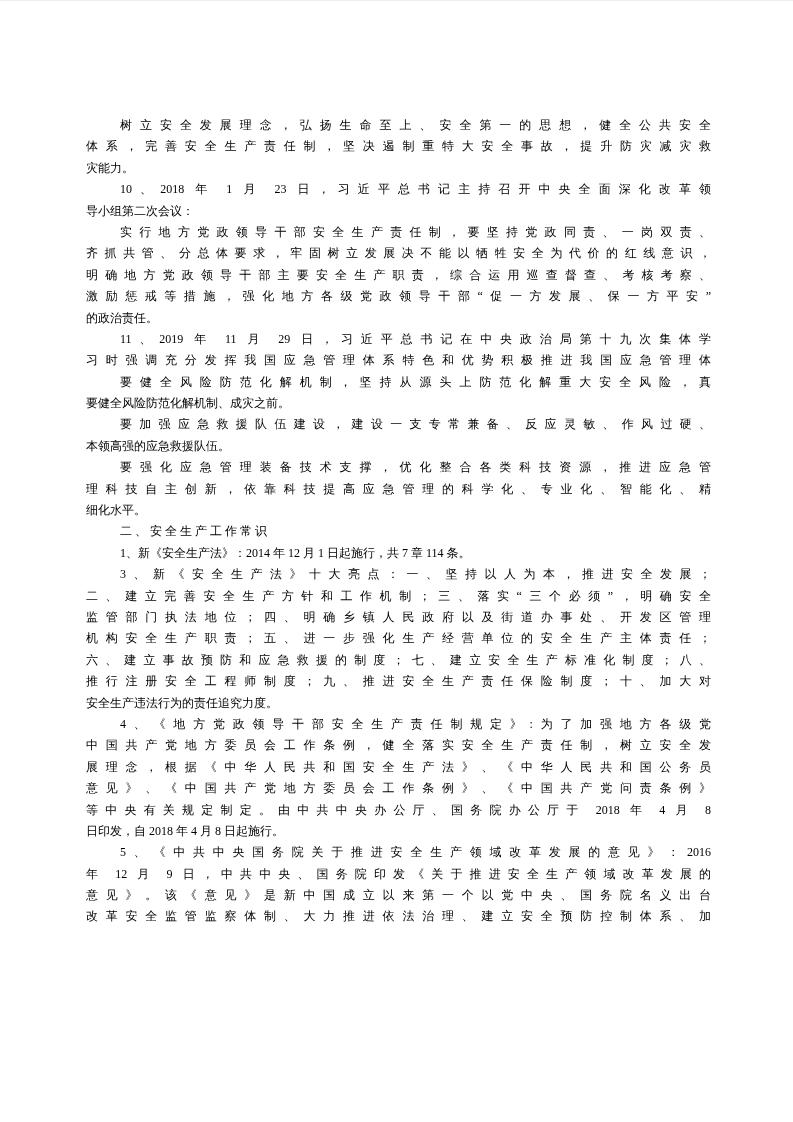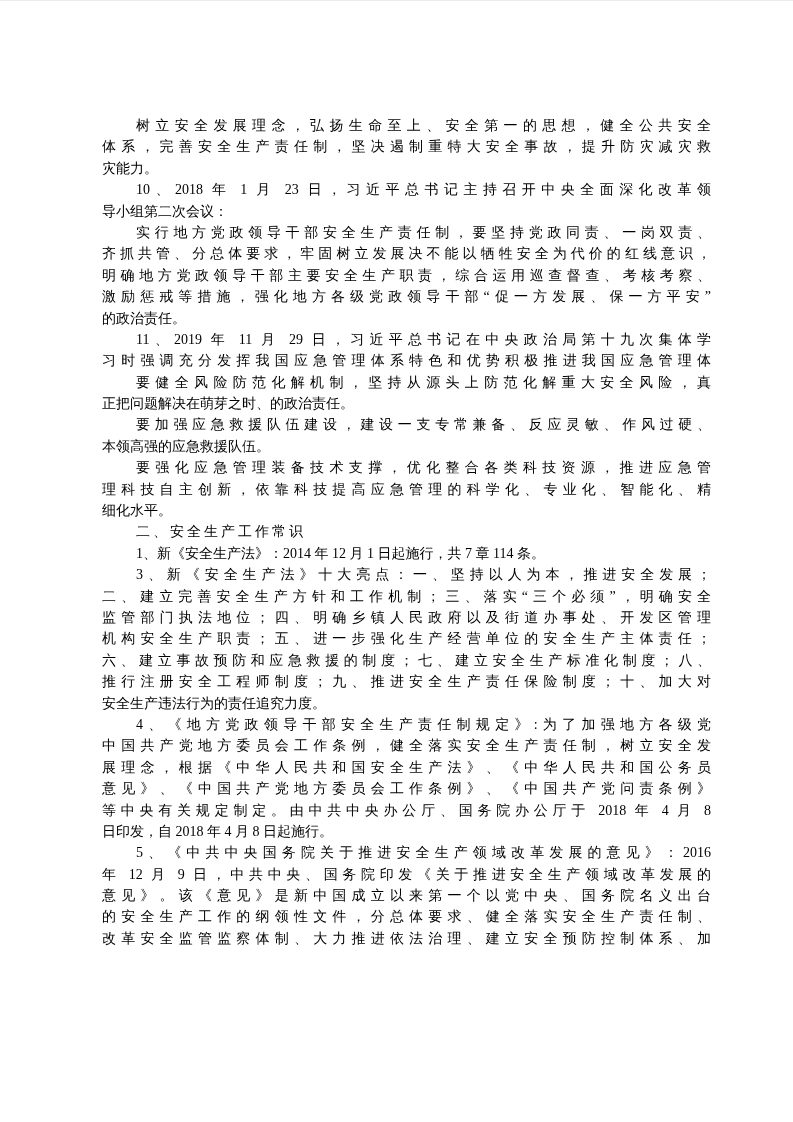--- a/index.html
+++ b/index.html
@@ -17,29 +17,28 @@
     border-top: 1px solid #ededed;
     box-sizing: border-box;
   }
   .doc-page {
     position: absolute;
     left: 86px;
     top: 114px;
     width: 625px;
   }
   .line {
-    font-size: 14px;
+    font-size: 12px;
     line-height: 21.4px;
     height: 21.4px;
     color: var(--text-color, #000000);
     white-space: pre;
     overflow: hidden;
     text-align: justify;
     text-justify: inter-character;
-    margin-left: 16px;
   }
   .line.stretch {
     text-align-last: justify;
   }
   .line.indent {
     padding-left: 34px;
   }
   .line.heading {
     letter-spacing: 3px;
   }
@@ -57,21 +56,21 @@
     <div class="line indent stretch"><span class="seg">10、2018 年 1 月 23 日，习近平总书记主持召开中央全面深化改革领</span></div>
     <div class="line"><span class="seg">导小组第二次会议：</span></div>
     <div class="line indent stretch"><span class="seg">实行地方党政领导干部安全生产责任制，要坚持党政同责、一岗双责、</span></div>
     <div class="line stretch"><span class="seg">齐抓共管、分总体要求，牢固树立发展决不能以牺牲安全为代价的红线意识，</span></div>
     <div class="line stretch"><span class="seg">明确地方党政领导干部主要安全生产职责，综合运用巡查督查、考核考察、</span></div>
     <div class="line stretch"><span class="seg">激励惩戒等措施，强化地方各级党政领导干部“促一方发展、保一方平安”</span></div>
     <div class="line"><span class="seg">的政治责任。</span></div>
     <div class="line indent stretch"><span class="seg">11、2019 年 11 月 29 日，习近平总书记在中央政治局第十九次集体学</span></div>
     <div class="line stretch"><span class="seg">习时强调充分发挥我国应急管理体系特色和优势积极推进我国应急管理体</span></div>
     <div class="line indent stretch"><span class="seg">要健全风险防范化解机制，坚持从源头上防范化解重大安全风险，真</span></div>
-    <div class="line"><span class="seg">正把问题解决在萌芽之时、的政治责任。</span></div>
+    <div class="line"><span class="seg">要健全风险防范化解机制、成灾之前。</span></div>
     <div class="line indent stretch"><span class="seg">要加强应急救援队伍建设，建设一支专常兼备、反应灵敏、作风过硬、</span></div>
     <div class="line"><span class="seg">本领高强的应急救援队伍。</span></div>
     <div class="line indent stretch"><span class="seg">要强化应急管理装备技术支撑，优化整合各类科技资源，推进应急管</span></div>
     <div class="line stretch"><span class="seg">理科技自主创新，依靠科技提高应急管理的科学化、专业化、智能化、精</span></div>
     <div class="line"><span class="seg">细化水平。</span></div>
     <div class="line indent heading"><span class="seg">二、安全生产工作常识</span></div>
     <div class="line indent"><span class="seg">1、新《安全生产法》：2014 年 12 月 1 日起施行，共 7 章 114 条。</span></div>
     <div class="line indent stretch"><span class="seg">3、新《安全生产法》十大亮点：一、坚持以人为本，推进安全发展；</span></div>
     <div class="line stretch"><span class="seg">二、建立完善安全生产方针和工作机制；三、落实“三个必须”，明确安全</span></div>
     <div class="line stretch"><span class="seg">监管部门执法地位；四、明确乡镇人民政府以及街道办事处、开发区管理</span></div>
@@ -81,15 +80,14 @@
     <div class="line"><span class="seg">安全生产违法行为的责任追究力度。</span></div>
     <div class="line indent stretch"><span class="seg">4、《地方党政领导干部安全生产责任制规定》:为了加强地方各级党</span></div>
     <div class="line stretch"><span class="seg">中国共产党地方委员会工作条例，健全落实安全生产责任制，树立安全发</span></div>
     <div class="line stretch"><span class="seg">展理念，根据《中华人民共和国安全生产法》、《中华人民共和国公务员</span></div>
     <div class="line stretch"><span class="seg">意见》、《中国共产党地方委员会工作条例》、《中国共产党问责条例》</span></div>
     <div class="line stretch"><span class="seg">等中央有关规定制定。由中共中央办公厅、国务院办公厅于 2018 年 4 月 8</span></div>
     <div class="line"><span class="seg">日印发，自 2018 年 4 月 8 日起施行。</span></div>
     <div class="line indent stretch"><span class="seg">5、《中共中央国务院关于推进安全生产领域改革发展的意见》：2016</span></div>
     <div class="line stretch"><span class="seg">年 12 月 9 日，中共中央、国务院印发《关于推进安全生产领域改革发展的</span></div>
     <div class="line stretch"><span class="seg">意见》。该《意见》是新中国成立以来第一个以党中央、国务院名义出台</span></div>
-    <div class="line stretch"><span class="seg">的安全生产工作的纲领性文件，分总体要求、健全落实安全生产责任制、</span></div>
     <div class="line stretch"><span class="seg">改革安全监管监察体制、大力推进依法治理、建立安全预防控制体系、加</span></div>
   </div>
 
 </body></html>

